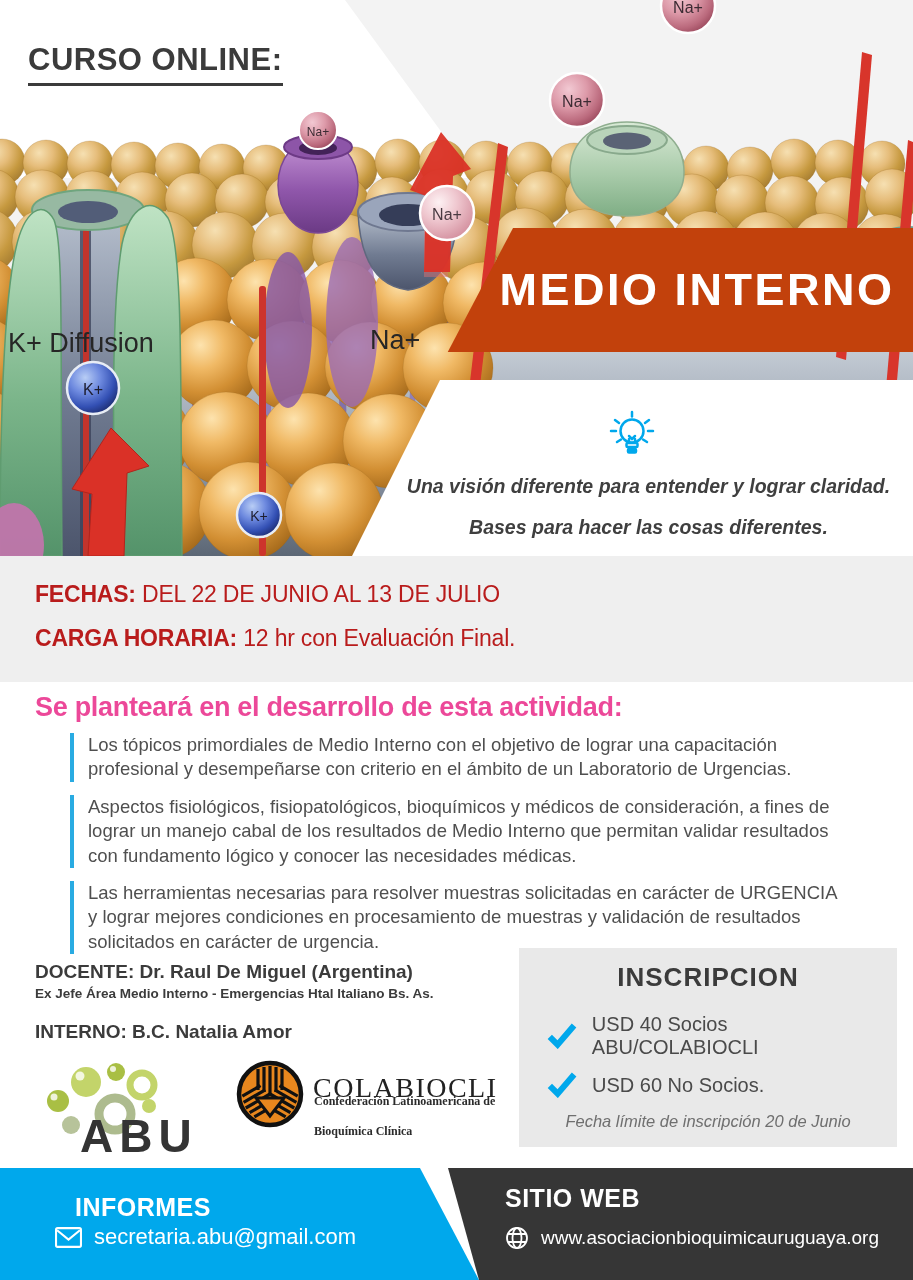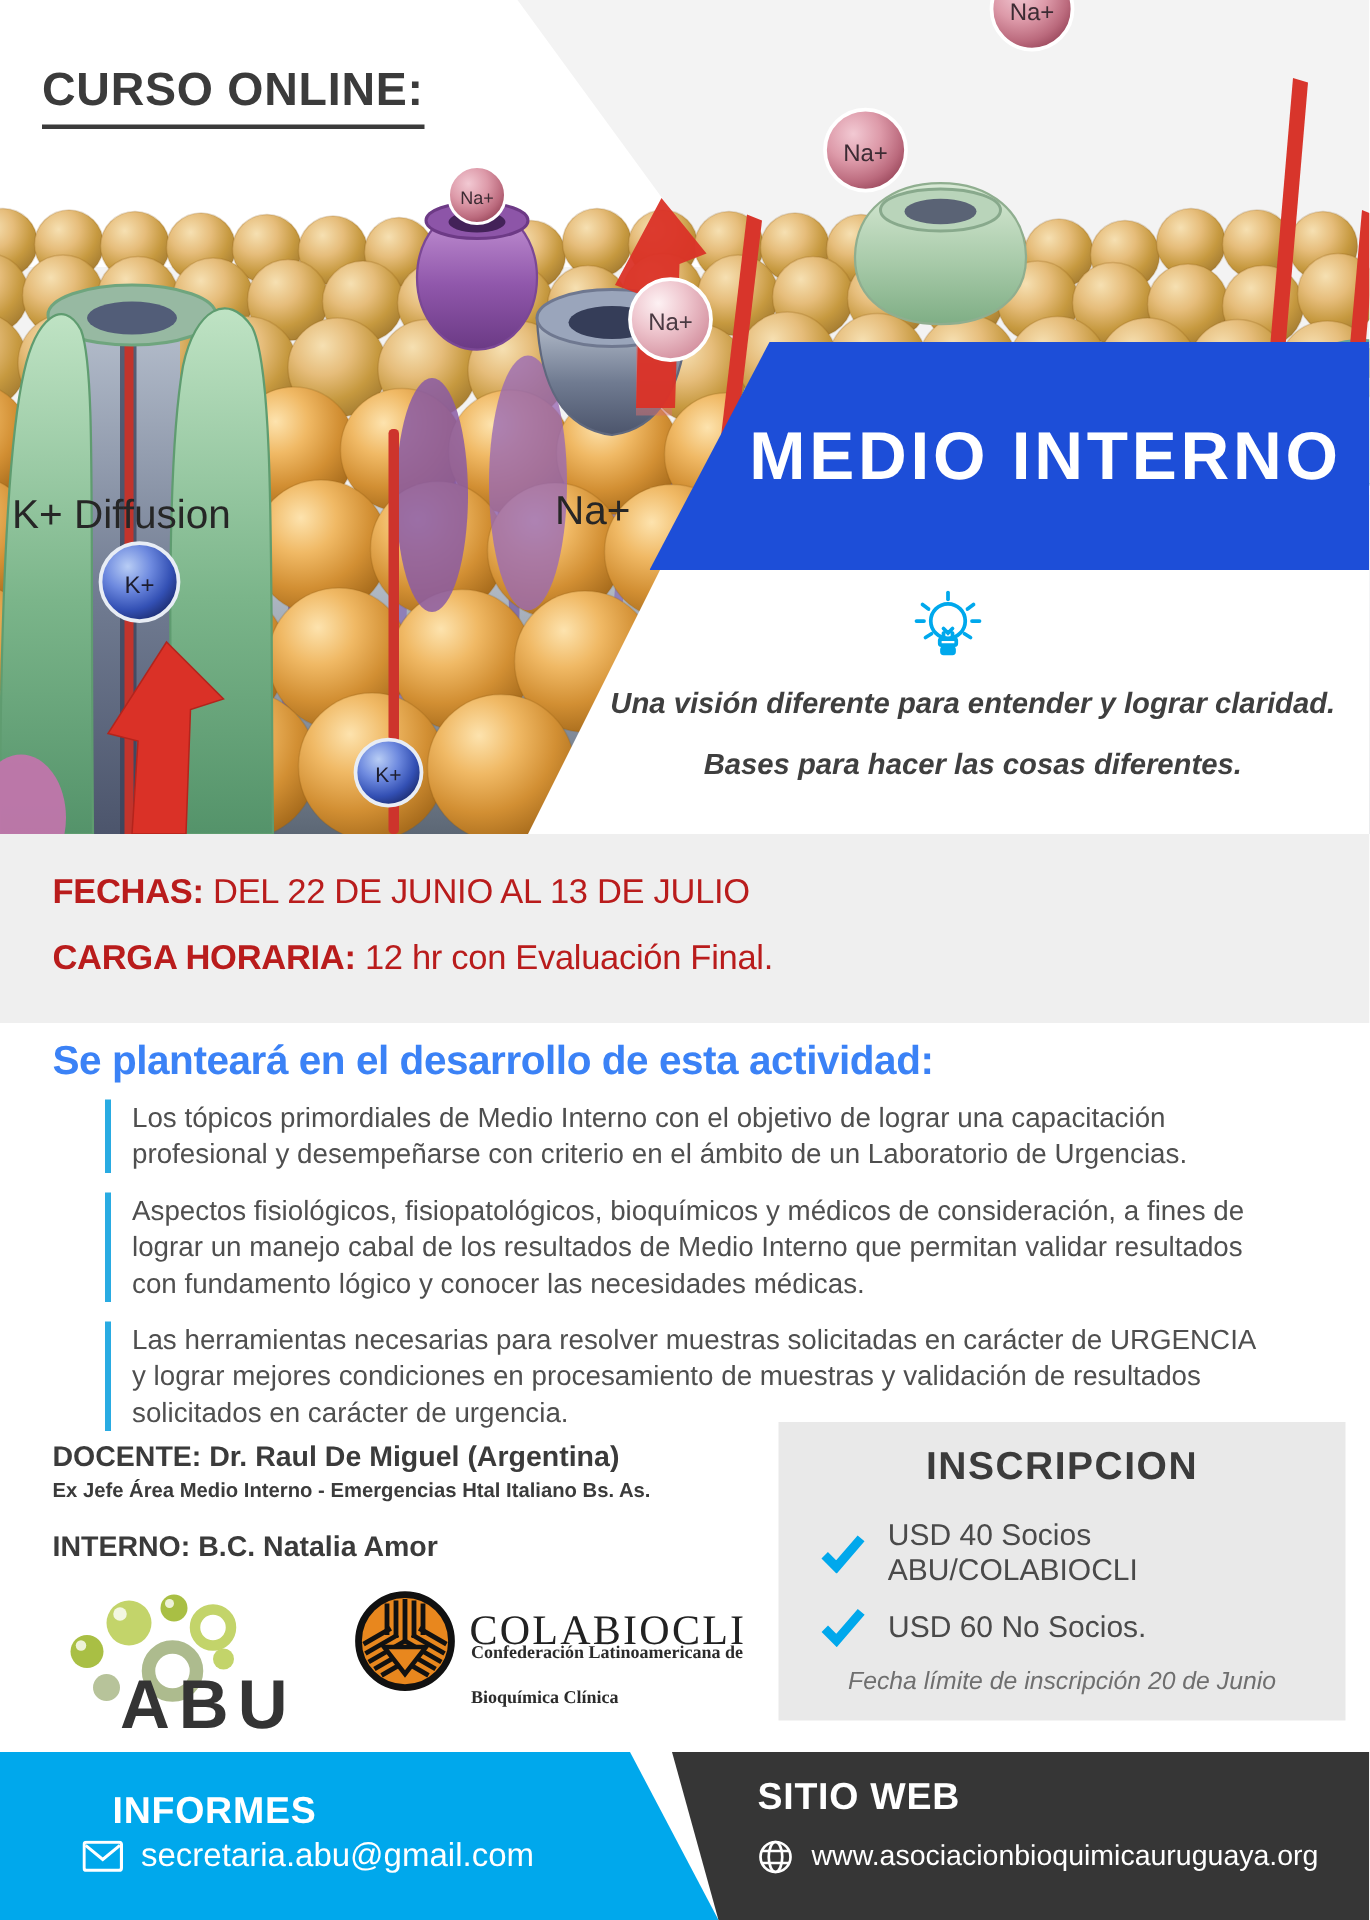--- a/index.html
+++ b/index.html
@@ -6,42 +6,42 @@
   html,body { width:913px; height:1280px; background:#fff; overflow:hidden;
     font-family:"Liberation Sans", sans-serif; }
   .poster { position:relative; width:913px; height:1280px; background:#fff; }
   .abs { position:absolute; }
 
   
   .hero { left:0; top:0; width:913px; height:556px; }
   .hero svg { display:block; }
   .kicker { left:28px; top:42px; font-size:31px; font-weight:800; color:#3b3b3b;
     letter-spacing:.5px; border-bottom:3px solid #3b3b3b; padding-bottom:5px; z-index:5; }
-  .banner { left:433px; top:228px; width:480px; height:152px; background:#1d4ed8;
+  .banner { left:433px; top:228px; width:480px; height:124px; background:#c2410c;
     clip-path:polygon(80px 0, 480px 0, 480px 152px, 0 152px); z-index:4;
     display:flex; align-items:center; justify-content:center; padding-left:48px; }
   .banner h1 { color:#fff; font-size:45px; font-weight:800; letter-spacing:2.5px; white-space:nowrap; }
   .intro { left:350px; top:380px; width:563px; height:176px; background:#fff;
     clip-path:polygon(90px 0, 563px 0, 563px 176px, 2px 176px); z-index:3;
-    text-align:center; padding-top:10px; }
+    text-align:center; padding-top:27px; }
   .intro .bulb { display:block; margin:2px auto 0 auto; }
   .intro p { font-size:19.5px; font-weight:700; font-style:italic; color:#3f3f3f;
     padding-left:34px; }
   .intro p.l1 { margin-top:10px; }
   .intro p.l2 { margin-top:18px; }
 
   
   .band { left:0; top:556px; width:913px; height:126px; background:#efefef;
     padding:25px 0 0 35px; z-index:2; }
   .band p { font-size:23px; color:#b91c1c; letter-spacing:-.2px; }
   .band p + p { margin-top:17px; }
   .band b { font-weight:700; }
 
   
-  .activity-head { left:35px; top:692px; font-size:27px; font-weight:800; color:#3b82f6;
+  .activity-head { left:35px; top:692px; font-size:27px; font-weight:800; color:#ec4899;
     letter-spacing:-.3px; }
   .activity-list { left:38px; top:733px; width:805px;padding-left:32px; }
   .activity-list p { border-left:4px solid #29abe2; padding-left:14px;
     font-size:18.5px; line-height:1.32; color:#4f4f4f; margin-bottom:13px; }
 
   
   .docente   { left:35px; top:961px; font-size:19px; font-weight:800; color:#3b3b3b; }
   .docente-sub { left:35px; top:986px; font-size:13.5px; font-weight:800; color:#3b3b3b; }
   .coordina  { left:35px; top:1021px; font-size:19px; font-weight:800; color:#3b3b3b; }
 

